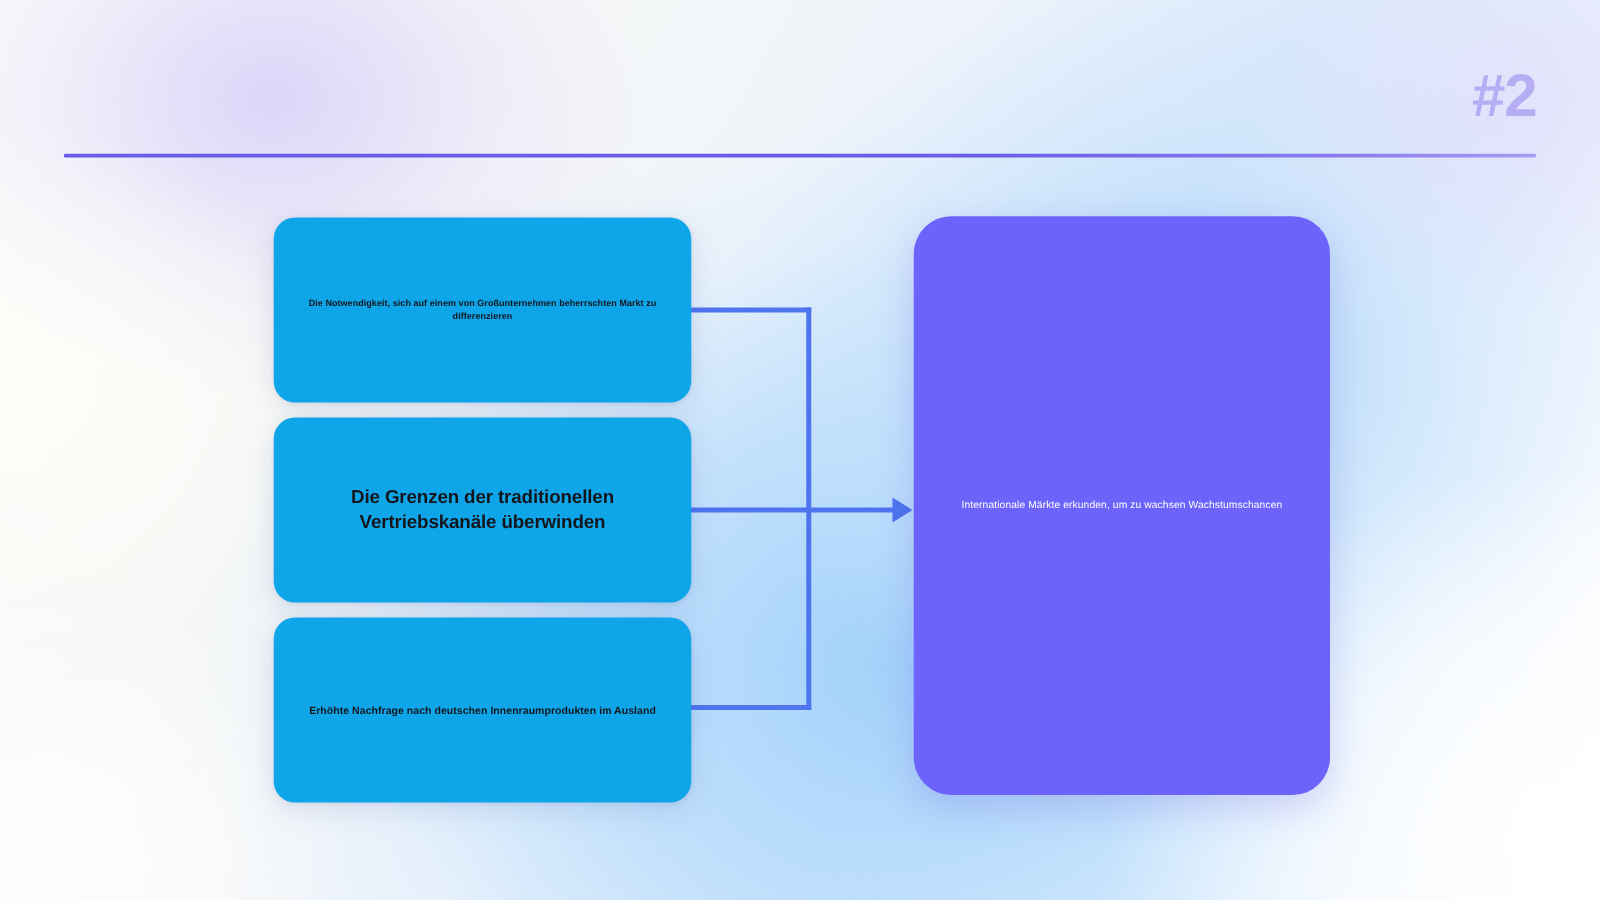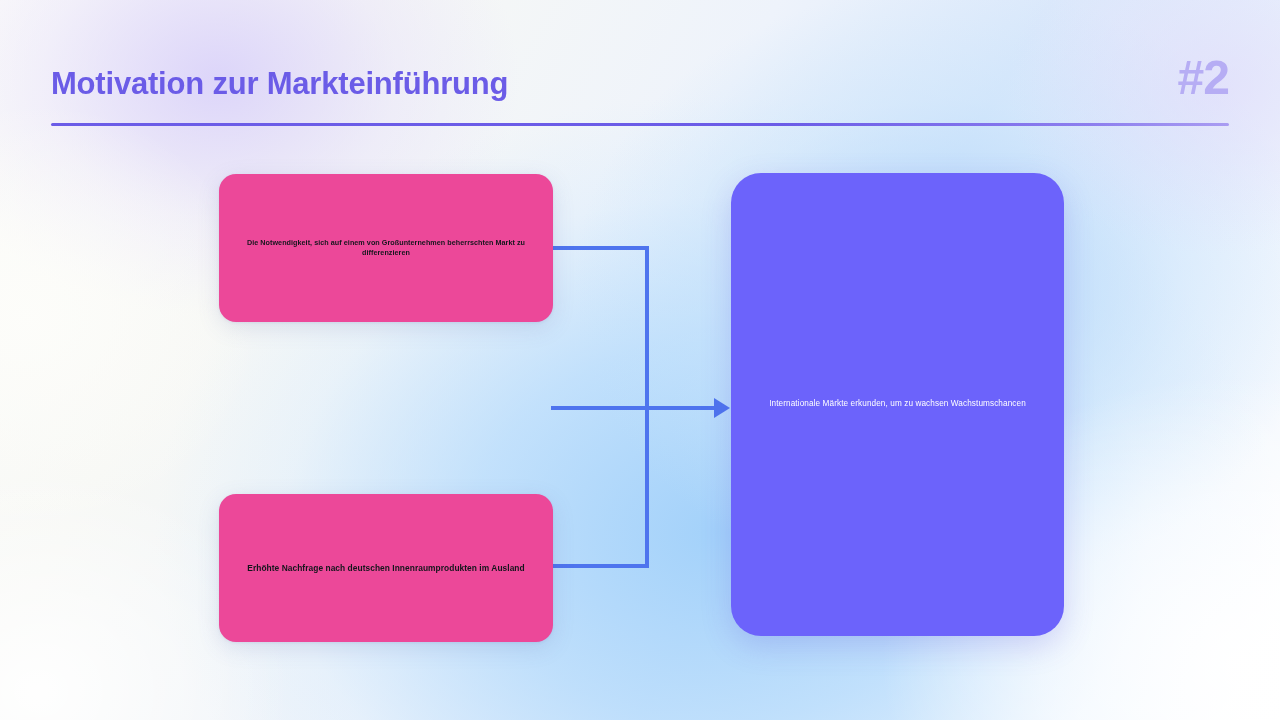--- a/index.html
+++ b/index.html
@@ -101,21 +101,21 @@
     top: 0;
     width: 1280px;
     height: 720px;
   }
 
   
   .card {
     position: absolute;
     left: 219px;
     width: 334px;
-    background: #ec4899;
+    background: #0ea5e9;
     border-radius: 17px;
     box-shadow: 0 6px 22px rgba(80,95,160,0.15), 0 1px 3px rgba(80,95,160,0.10);
     display: flex;
     align-items: center;
     justify-content: center;
     box-sizing: border-box;
     padding: 14px 26px;
   }
   .card-1 { top: 174px;  height: 148px; }
   .card-2 { top: 334px;  height: 148px; }
@@ -174,21 +174,20 @@
 <div class="slide">
 
   <div class="bg-layer bg-base"></div>
   <div class="bg-layer bg-blob-blue"></div>
   <div class="bg-layer bg-blob-blue2"></div>
   <div class="bg-layer bg-blob-violet"></div>
   <div class="bg-layer bg-blob-violet2"></div>
   <div class="bg-layer bg-blob-white"></div>
 
   <div class="header">
-    <div class="slide-title">Motivation zur Markteinführung</div>
     <div class="slide-number">#2</div>
     <div class="title-rule"></div>
   </div>
 
   <svg class="connectors" viewBox="0 0 1280 720">
     <g fill="none" stroke="#4E74EE" stroke-width="4" stroke-linecap="square">
 
       <path d="M553 248 L647 248"></path>
 
       <path d="M553 566 L647 566"></path>
@@ -197,20 +196,23 @@
 
       <path d="M553 408 L718 408"></path>
     </g>
     <polygon points="714,398 730,408 714,418" fill="#4E74EE"></polygon>
   </svg>
 
   <div class="card card-1">
     <div class="card-text small">Die Notwendigkeit, sich auf einem von Großunternehmen beherrschten Markt zu differenzieren</div>
   </div>
 
+  <div class="card card-2">
+    <div class="card-text large">Die Grenzen der traditionellen Vertriebskanäle überwinden</div>
+  </div>
 
   <div class="card card-3">
     <div class="card-text mid">Erhöhte Nachfrage nach deutschen Innenraumprodukten im Ausland</div>
   </div>
 
   <div class="panel">
     <div class="panel-text">Internationale Märkte erkunden, um zu wachsen Wachstumschancen</div>
   </div>
 
 </div>

